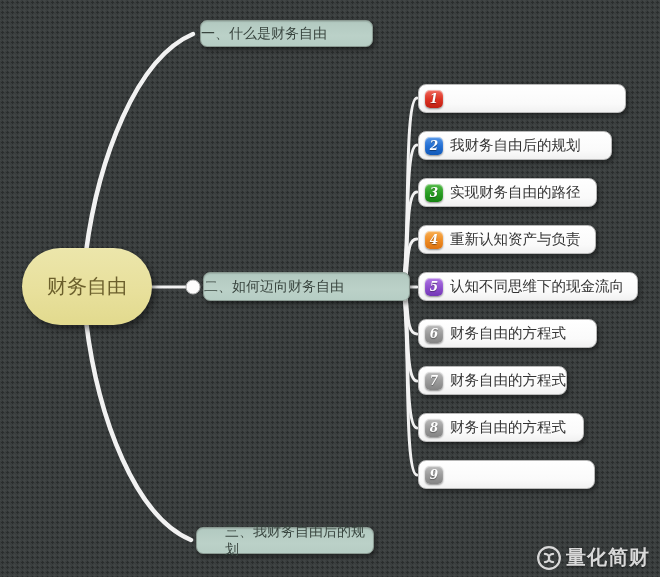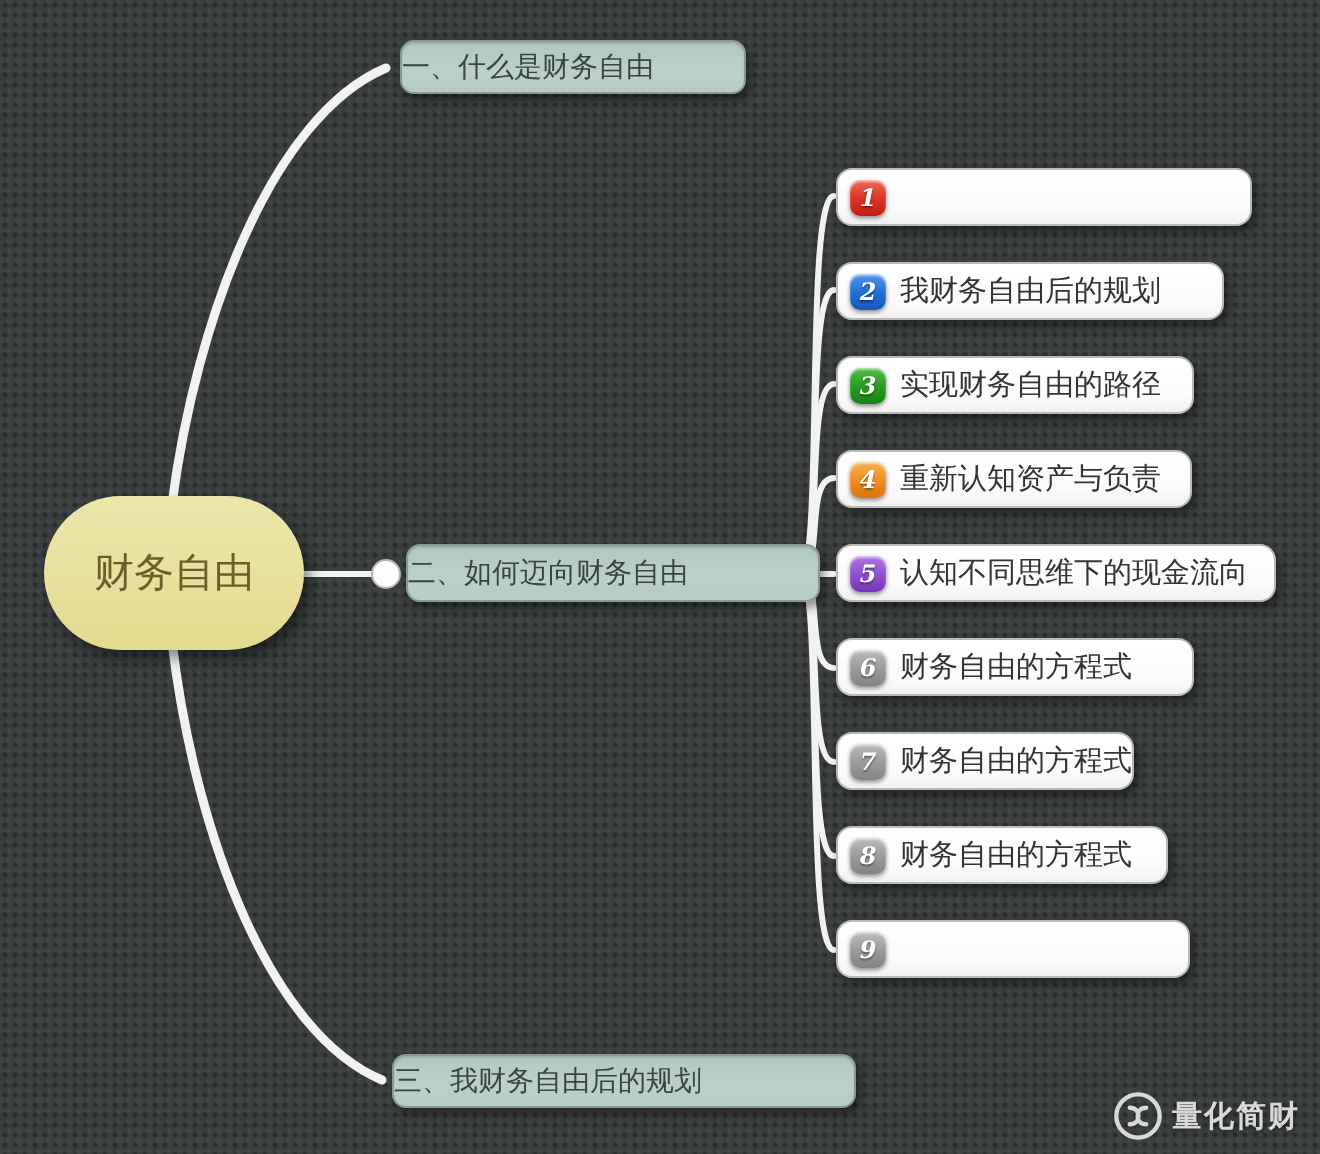--- a/index.html
+++ b/index.html
@@ -27,21 +27,21 @@
   .branch-node{
     position:absolute;height:27px;border-radius:7px;
     background:linear-gradient(180deg,#b2c9c0 0%,#bbd1c8 60%,#b6cdc4 100%);
     border:1px solid #8a9a92;
     box-shadow:2px 3px 4px rgba(0,0,0,.4), inset 0 1px 1px rgba(0,0,0,.12);
     display:flex;align-items:center;
     font-size:14px;color:#39453f;cursor:pointer;box-sizing:border-box;
   }
   #branch-1{left:200px;top:20px;width:173px;}
   #branch-2{left:203px;top:272px;width:207px;height:29px;}
-  #branch-3{left:196px;top:527px;width:232px;}
+  #branch-3{left:196px;top:527px;width:178px;padding-left:28px;}
 
   .subtopic{
     position:absolute;left:418px;height:29px;border-radius:8px;
     background:linear-gradient(180deg,#ffffff 0%,#fafafa 70%,#f1f1f1 100%);
     border:1px solid #b9b9b9;
     box-shadow:2px 3px 4px rgba(0,0,0,.38);
     display:flex;align-items:center;gap:7px;padding-left:6px;
     font-size:14.5px;color:#333333;box-sizing:border-box;cursor:pointer;
     white-space:nowrap;
   }
@@ -65,21 +65,21 @@
   #sub-4{top:225px;width:178px;}
   #sub-5{top:272px;width:220px;}
   #sub-6{top:319px;width:179px;}
   #sub-7{top:366px;width:149px;}
   #sub-8{top:413px;width:166px;}
   #sub-9{top:460px;width:177px;}
 
   .watermark{
     position:absolute;right:10px;bottom:6px;
     display:flex;align-items:center;gap:4px;
-    color:#d9d9d9;font-size:15px;font-weight:bold;letter-spacing:1px;
+    color:#d9d9d9;font-size:20px;font-weight:bold;letter-spacing:1px;
     text-shadow:0 1px 2px rgba(0,0,0,.5);
   }
   .watermark svg{display:block;}
 </style>
 </head>
 <body>
 
 <div id="stage">
 
   <svg class="links" width="660" height="577" viewBox="0 0 660 577">

